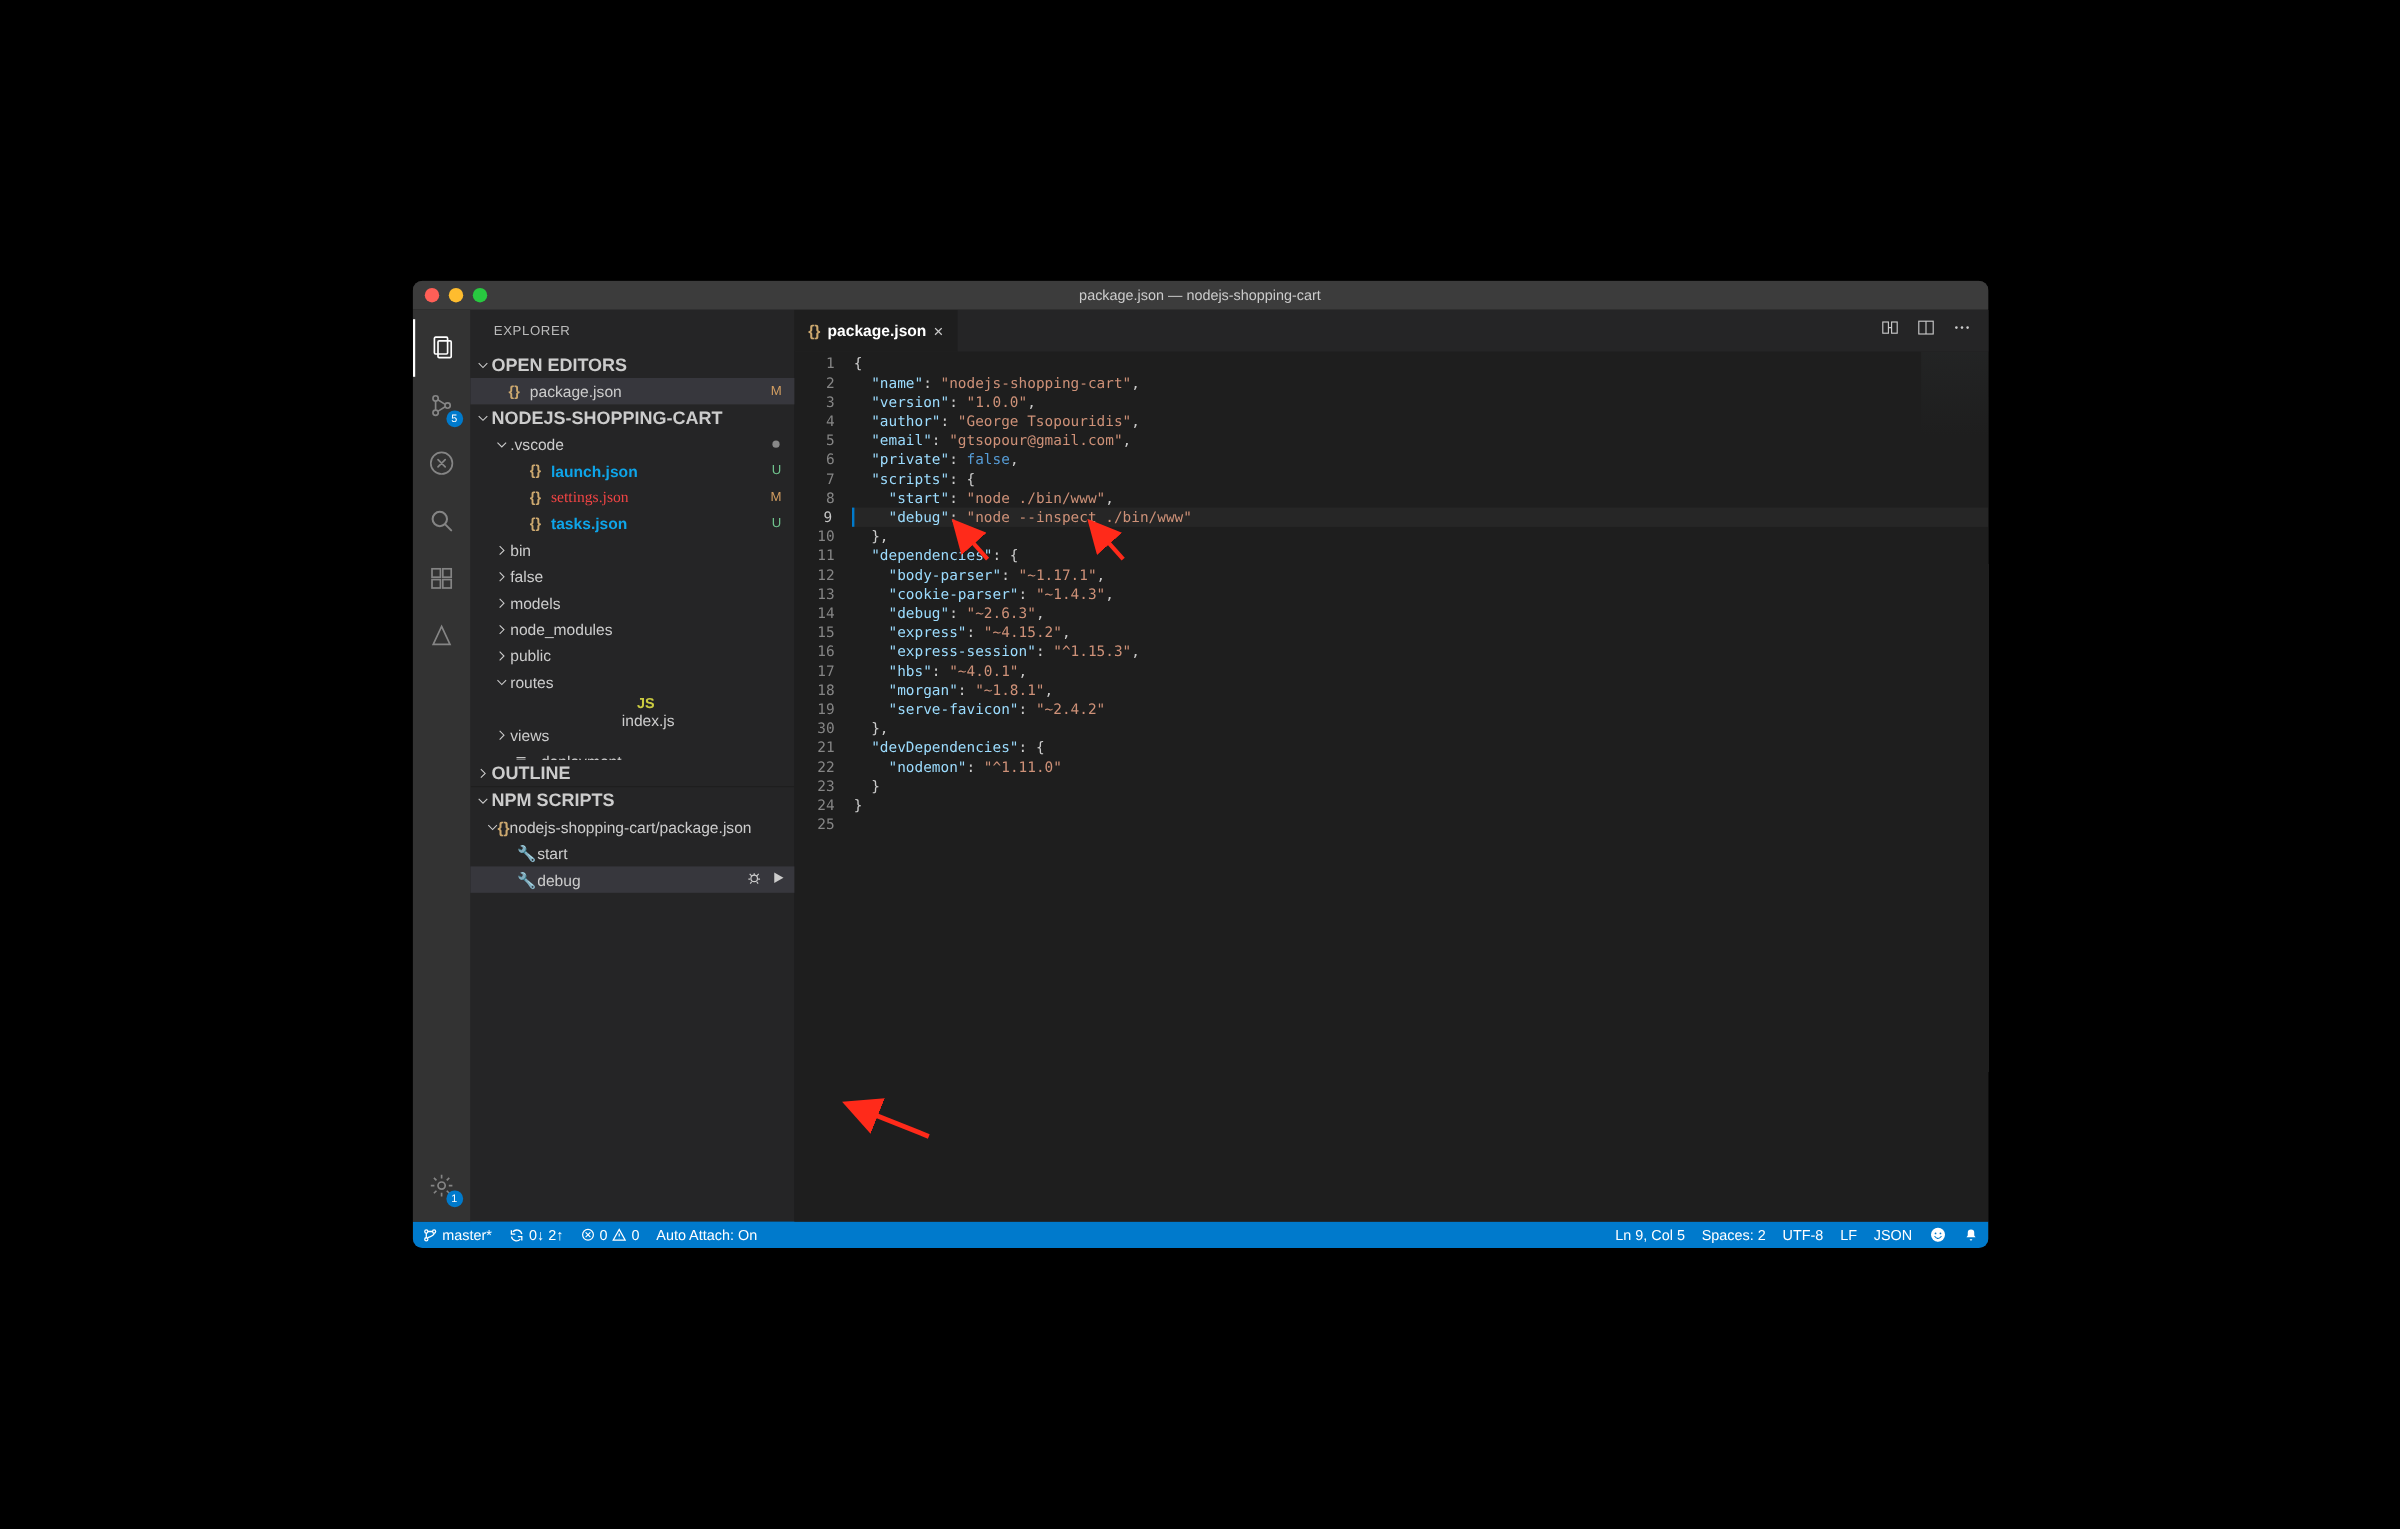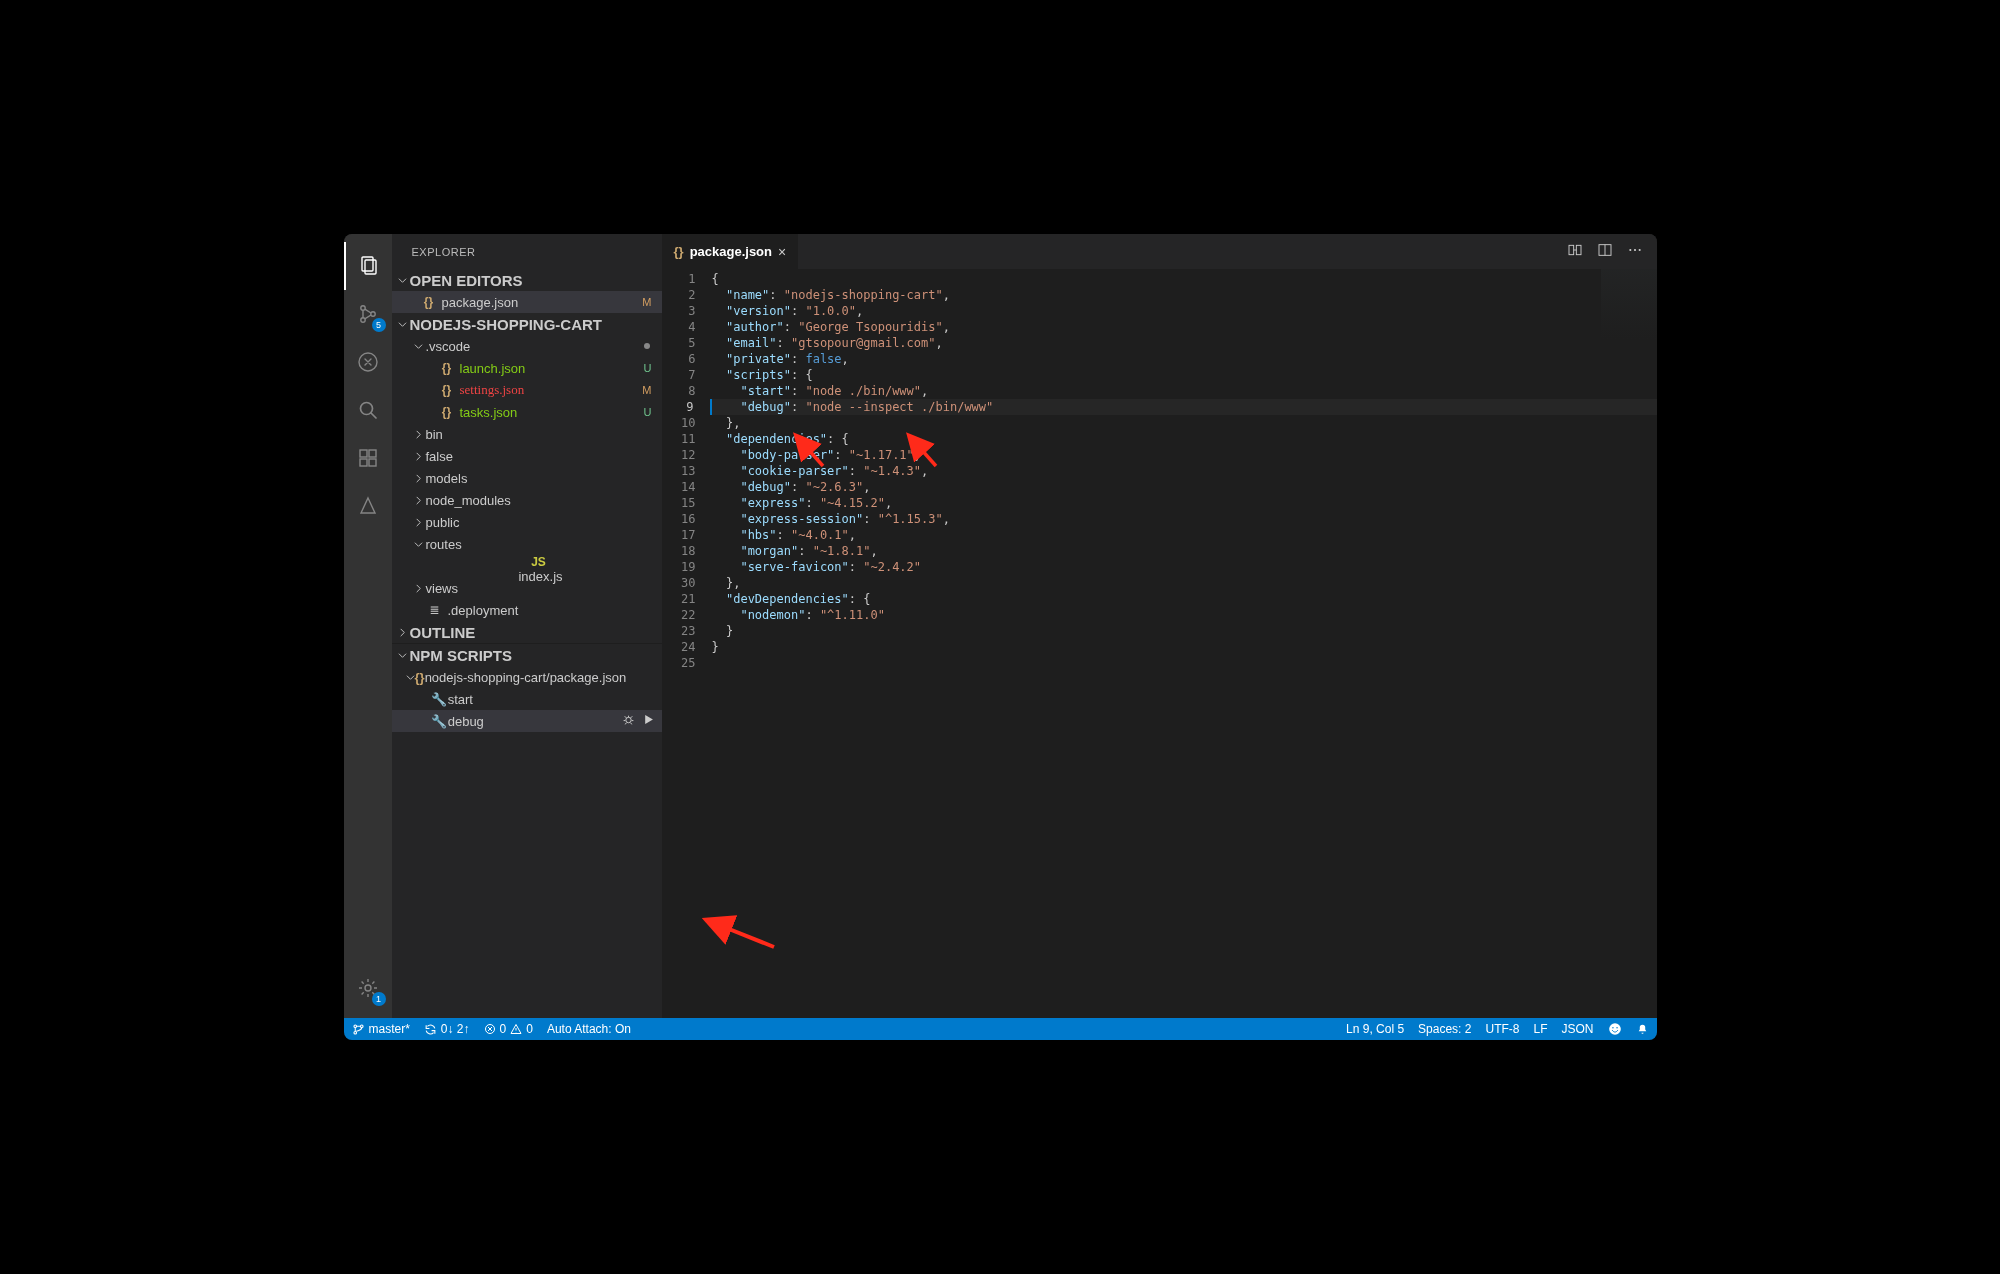--- a/index.html
+++ b/index.html
@@ -24,21 +24,21 @@
 .section-header { height: 22px; display: flex; align-items: center; font-size: 15px; font-weight: 700; color: #ccc; padding-left: 4px; cursor: pointer; }
 .section-header .chev { width: 14px; display: inline-flex; justify-content: center; }
 .tree { flex: 1; overflow: auto; }
 .tree-row { height: 22px; display: flex; align-items: center; font-size: 13px; color: #ccc; cursor: pointer; position: relative; }
 .tree-row .chev { width: 14px; display: inline-flex; justify-content: center; color: #ccc; }
 .tree-row .icon { width: 18px; display: inline-flex; justify-content: center; margin-right: 4px; font-size: 12px; }
 .tree-row.selected { background: #37373d; }
 .row-suffix { position: absolute; right: 10px; font-size: 11px; color: #888; }
 .row-suffix.m { color: #d39e61; }
 .row-suffix.u { color: #6fc28c; }
-.tree-row.untracked .label { color: #84cc16; }
+.tree-row.untracked .label { color: #0ea5e9; font-weight: bold; }
 .tree-row.modified .label { color: #ef4444; font-family: Liberation Serif, serif; }
 .tree-row .dot { position: absolute; right: 12px; width: 6px; height: 6px; border-radius: 50%; background: #888; }
 .npm-scripts { border-top: 1px solid #1e1e1e; }
 .npm-row { height: 22px; display: flex; align-items: center; font-size: 13px; color: #ccc; cursor: pointer; position: relative; }
 .npm-row.selected { background: #37373d; }
 .npm-row .actions { position: absolute; right: 8px; display: flex; gap: 8px; color: #ccc; }
 .editor-area { flex: 1; display: flex; flex-direction: column; background: #1e1e1e; min-width: 0; }
 .tabs { height: 35px; background: #252526; display: flex; align-items: stretch; }
 .tab { display: flex; align-items: center; padding: 0 12px; background: #1e1e1e; color: #fff; font-size: 13px; gap: 6px; cursor: pointer; }
 .tab .braces { color: #cca86f; font-weight: 700; }
@@ -63,20 +63,28 @@
 .arrow { position: absolute; pointer-events: none; }
 .arrow svg { overflow: visible; }
 .ico-brace { color: #cca86f; font-weight: 700; }
 .ico-js { color: #cbcb41; font-weight: 700; font-size: 9px; }
 .chev svg { width: 9px; height: 9px; }
 </style>
 </head>
 <body>
 
 <div class="window">
+  <div class="titlebar">
+    <div class="traffic">
+      <span class="red"></span>
+      <span class="yellow"></span>
+      <span class="green"></span>
+    </div>
+    <div class="titlebar-title">package.json — nodejs-shopping-cart</div>
+  </div>
   <div class="body">
     <div class="activitybar">
       <div class="act-item active">
         <svg viewBox="0 0 24 24" fill="none" stroke="currentColor" stroke-width="1.4">
             <rect x="5" y="3" width="11" height="14" rx="1"></rect>
             <rect x="8" y="6" width="11" height="14" rx="1"></rect>
           </svg>
       </div>
       <div class="act-item">
         <svg viewBox="0 0 24 24" fill="none" stroke="currentColor" stroke-width="1.4">

